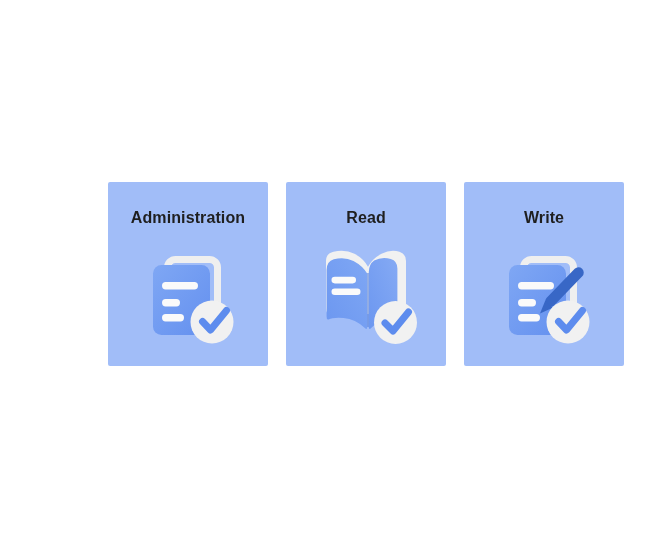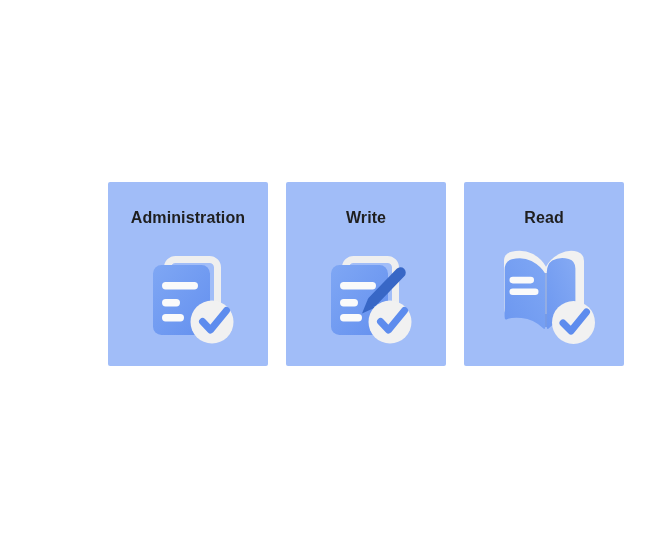--- a/index.html
+++ b/index.html
@@ -71,43 +71,20 @@
           <rect x="14" y="34" width="36" height="7.4" rx="3.7" fill="#FAFAFA"></rect>
           <rect x="14" y="51" width="18" height="7.4" rx="3.7" fill="#FAFAFA"></rect>
           <rect x="14" y="66" width="22" height="7.4" rx="3.7" fill="#FAFAFA"></rect>
           <circle cx="64" cy="74" r="21.5" fill="#F1F1F1"></circle>
           <path d="M54.5 73.5 L62.5 82 L78.5 62.5" fill="none" stroke="#5D8CEE" stroke-width="7" stroke-linecap="round" stroke-linejoin="round"></path>
         </svg>
       </div>
     </div>
 
     <div class="card">
-      <div class="card-title">Write</div>
-      <div class="icon-wrap">
-        <svg width="88" height="98" viewBox="0 0 88 98">
-          <defs>
-            <linearGradient id="gdoc2" x1="0" y1="0" x2="1" y2="1">
-              <stop offset="0" stop-color="#7FA7F4"></stop>
-              <stop offset="1" stop-color="#6490EF"></stop>
-            </linearGradient>
-          </defs>
-          <rect x="19.5" y="11.5" width="50" height="63" rx="8" fill="none" stroke="#EFEFEF" stroke-width="7"></rect>
-          <rect x="5" y="17" width="57" height="70" rx="8.5" fill="url(#gdoc2)"></rect>
-          <rect x="14" y="34" width="36" height="7.4" rx="3.7" fill="#FAFAFA"></rect>
-          <rect x="14" y="51" width="18" height="7.4" rx="3.7" fill="#FAFAFA"></rect>
-          <rect x="14" y="66" width="22" height="7.4" rx="3.7" fill="#FAFAFA"></rect>
-          <line x1="74.5" y1="24.5" x2="46.5" y2="53.5" stroke="#3867C6" stroke-width="10.5" stroke-linecap="round"></line>
-          <path d="M48.7 59.8 L41.3 52.6 L36 65.5 Z" fill="#3867C6"></path>
-          <circle cx="64" cy="74" r="21.5" fill="#F1F1F1"></circle>
-          <path d="M54.5 73.5 L62.5 82 L78.5 62.5" fill="none" stroke="#5D8CEE" stroke-width="7" stroke-linecap="round" stroke-linejoin="round"></path>
-        </svg>
-      </div>
-    </div>
-
-    <div class="card">
       <div class="card-title">Read</div>
       <div class="icon-wrap">
         <svg width="96" height="98" viewBox="0 0 96 98">
           <defs>
             <linearGradient id="gbookL" x1="0" y1="1" x2="1" y2="0">
               <stop offset="0" stop-color="#6C97F0"></stop>
               <stop offset="1" stop-color="#7FA7F4"></stop>
             </linearGradient>
             <linearGradient id="gbookR" x1="1" y1="0" x2="0" y2="1">
               <stop offset="0" stop-color="#85AAF4"></stop>
@@ -125,14 +102,37 @@
                    Q75.4 72.4 75.4 68.5 Z" fill="url(#gbookR)"></path>
           <path d="M46 25 L46 79" stroke="#5E86D9" stroke-width="1.6" opacity="0.7"></path>
           <rect x="9.5" y="28.8" width="24.5" height="6.6" rx="3.3" fill="#FAFAFA"></rect>
           <rect x="9.5" y="40.5" width="29" height="6.6" rx="3.3" fill="#FAFAFA"></rect>
           <circle cx="73.5" cy="74.5" r="21.5" fill="#F1F1F1"></circle>
           <path d="M63 75 L71 83 L86.5 64" fill="none" stroke="#5D8CEE" stroke-width="7" stroke-linecap="round" stroke-linejoin="round"></path>
         </svg>
       </div>
     </div>
 
+    <div class="card">
+      <div class="card-title">Write</div>
+      <div class="icon-wrap">
+        <svg width="88" height="98" viewBox="0 0 88 98">
+          <defs>
+            <linearGradient id="gdoc2" x1="0" y1="0" x2="1" y2="1">
+              <stop offset="0" stop-color="#7FA7F4"></stop>
+              <stop offset="1" stop-color="#6490EF"></stop>
+            </linearGradient>
+          </defs>
+          <rect x="19.5" y="11.5" width="50" height="63" rx="8" fill="none" stroke="#EFEFEF" stroke-width="7"></rect>
+          <rect x="5" y="17" width="57" height="70" rx="8.5" fill="url(#gdoc2)"></rect>
+          <rect x="14" y="34" width="36" height="7.4" rx="3.7" fill="#FAFAFA"></rect>
+          <rect x="14" y="51" width="18" height="7.4" rx="3.7" fill="#FAFAFA"></rect>
+          <rect x="14" y="66" width="22" height="7.4" rx="3.7" fill="#FAFAFA"></rect>
+          <line x1="74.5" y1="24.5" x2="46.5" y2="53.5" stroke="#3867C6" stroke-width="10.5" stroke-linecap="round"></line>
+          <path d="M48.7 59.8 L41.3 52.6 L36 65.5 Z" fill="#3867C6"></path>
+          <circle cx="64" cy="74" r="21.5" fill="#F1F1F1"></circle>
+          <path d="M54.5 73.5 L62.5 82 L78.5 62.5" fill="none" stroke="#5D8CEE" stroke-width="7" stroke-linecap="round" stroke-linejoin="round"></path>
+        </svg>
+      </div>
+    </div>
+
   </div>
 </div>
 
 </body></html>

